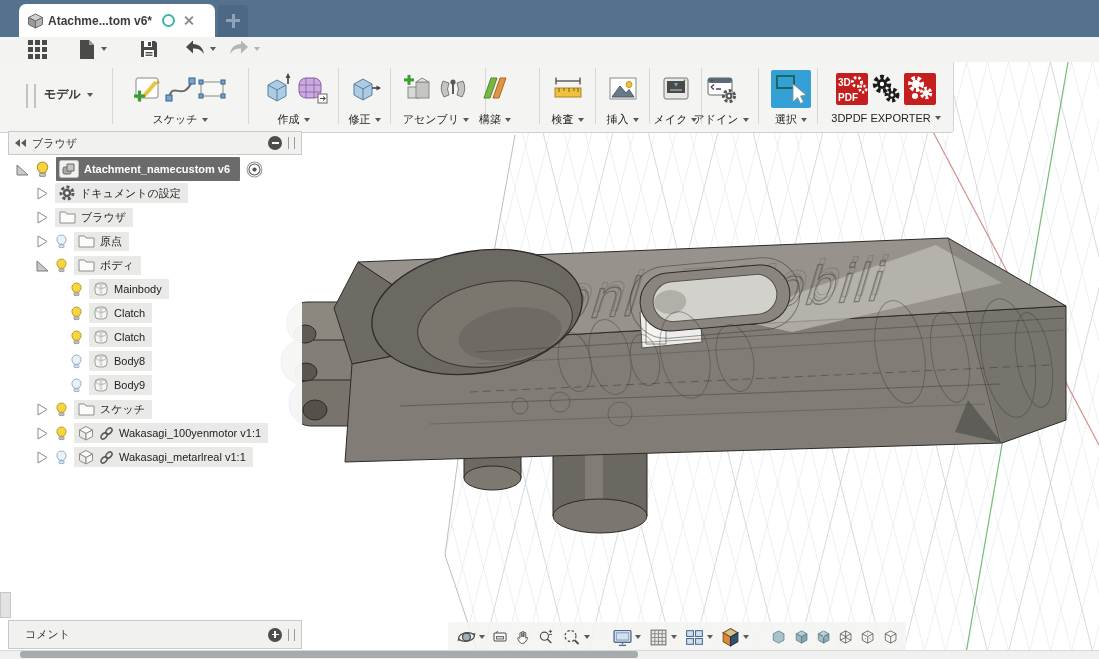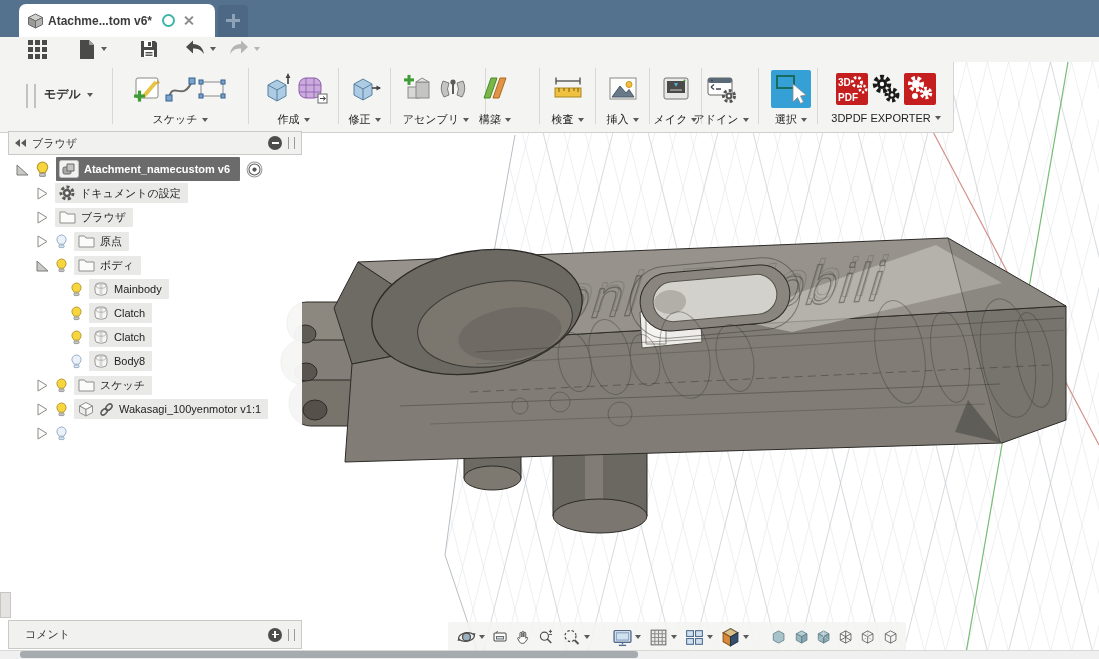--- a/index.html
+++ b/index.html
@@ -593,20 +593,34 @@
         </svg>
       <span class="chip">
         <svg width="16" height="16" viewBox="0 0 16 16">
           <rect x="2" y="2" width="12" height="12" rx="4" fill="#f7f7f5" stroke="#9a9a98"></rect>
           <rect x="6.5" y="2.5" width="3" height="11" fill="#d8d8d6"></rect>
           <ellipse cx="8" cy="5" rx="5" ry="2.2" fill="none" stroke="#b5b5b3"></ellipse>
           </svg>
         <span>Body8</span>
       </span>
     </div>
+    <div class="trow" style="padding-left:62px">
+      <svg width="13" height="15" viewBox="0 0 12 15">
+        <path d="M6 1 a4.6 4.6 0 0 1 4.6 4.6 c0 2.1-1.6 3-2.1 4.6 h-5 c-.5-1.6-2.1-2.5-2.1-4.6 A4.6 4.6 0 0 1 6 1 z" fill="#eaf1f8" stroke="#97adc4"></path>
+        <rect x="3.4" y="11" width="5.2" height="2.6" rx="1" fill="#dfe6ec" stroke="#9ab0c6"></rect>
+        </svg>
+      <span class="chip">
+        <svg width="16" height="16" viewBox="0 0 16 16">
+          <rect x="2" y="2" width="12" height="12" rx="4" fill="#f7f7f5" stroke="#9a9a98"></rect>
+          <rect x="6.5" y="2.5" width="3" height="11" fill="#d8d8d6"></rect>
+          <ellipse cx="8" cy="5" rx="5" ry="2.2" fill="none" stroke="#b5b5b3"></ellipse>
+          </svg>
+        <span>Body9</span>
+      </span>
+    </div>
 
     <div class="trow" style="padding-left:28px">
       <svg class="tri" viewBox="0 0 13 13">
         <polygon points="2,1 11,6.5 2,12" fill="#fcfcfa" stroke="#8a8a88"></polygon>
         </svg>
       <svg width="13" height="15" viewBox="0 0 12 15">
         <path d="M6 1 a4.6 4.6 0 0 1 4.6 4.6 c0 2.1-1.6 3-2.1 4.6 h-5 c-.5-1.6-2.1-2.5-2.1-4.6 A4.6 4.6 0 0 1 6 1 z" fill="#f6d53f" stroke="#b99b2e"></path>
         <rect x="3.4" y="11" width="5.2" height="2.6" rx="1" fill="#c9c9c7" stroke="#9a9a98"></rect>
         </svg>
       <span class="chip">
@@ -640,20 +654,32 @@
     </div>
 
     <div class="trow" style="padding-left:28px">
       <svg class="tri" viewBox="0 0 13 13">
         <polygon points="2,1 11,6.5 2,12" fill="#fcfcfa" stroke="#8a8a88"></polygon>
         </svg>
       <svg width="13" height="15" viewBox="0 0 12 15">
         <path d="M6 1 a4.6 4.6 0 0 1 4.6 4.6 c0 2.1-1.6 3-2.1 4.6 h-5 c-.5-1.6-2.1-2.5-2.1-4.6 A4.6 4.6 0 0 1 6 1 z" fill="#eaf1f8" stroke="#97adc4"></path>
         <rect x="3.4" y="11" width="5.2" height="2.6" rx="1" fill="#dfe6ec" stroke="#9ab0c6"></rect>
         </svg>
+      <span class="chip">
+        <svg width="16" height="16" viewBox="0 0 16 16">
+          <polygon points="8,1.5 14.5,5 8,8.5 1.5,5" fill="#fcfcfa" stroke="#8f8f8d"></polygon>
+          <polygon points="1.5,5 8,8.5 8,15 1.5,11.5" fill="#ececea" stroke="#8f8f8d"></polygon>
+          <polygon points="14.5,5 8,8.5 8,15 14.5,11.5" fill="#f6f6f4" stroke="#8f8f8d"></polygon>
+          </svg>
+        <svg width="15" height="15" viewBox="0 0 16 16">
+          <ellipse cx="5.5" cy="10.5" rx="4" ry="2.5" transform="rotate(-45 5.5 10.5)" fill="none" stroke="#5a5a58" stroke-width="1.7"></ellipse>
+          <ellipse cx="10.5" cy="5.5" rx="4" ry="2.5" transform="rotate(-45 10.5 5.5)" fill="none" stroke="#5a5a58" stroke-width="1.7"></ellipse>
+          </svg>
+        <span>Wakasagi_metarlreal v1:1</span>
+      </span>
     </div>
   </div>
 
   <div class="abs panelbar" style="top:620px;height:29px">
     <span class="lbl" style="margin-left:10px">コメント</span>
     <span class="spacer"></span>
     <span class="circlebtn plus"></span>
     <span class="vgrip"></span>
   </div>
 

